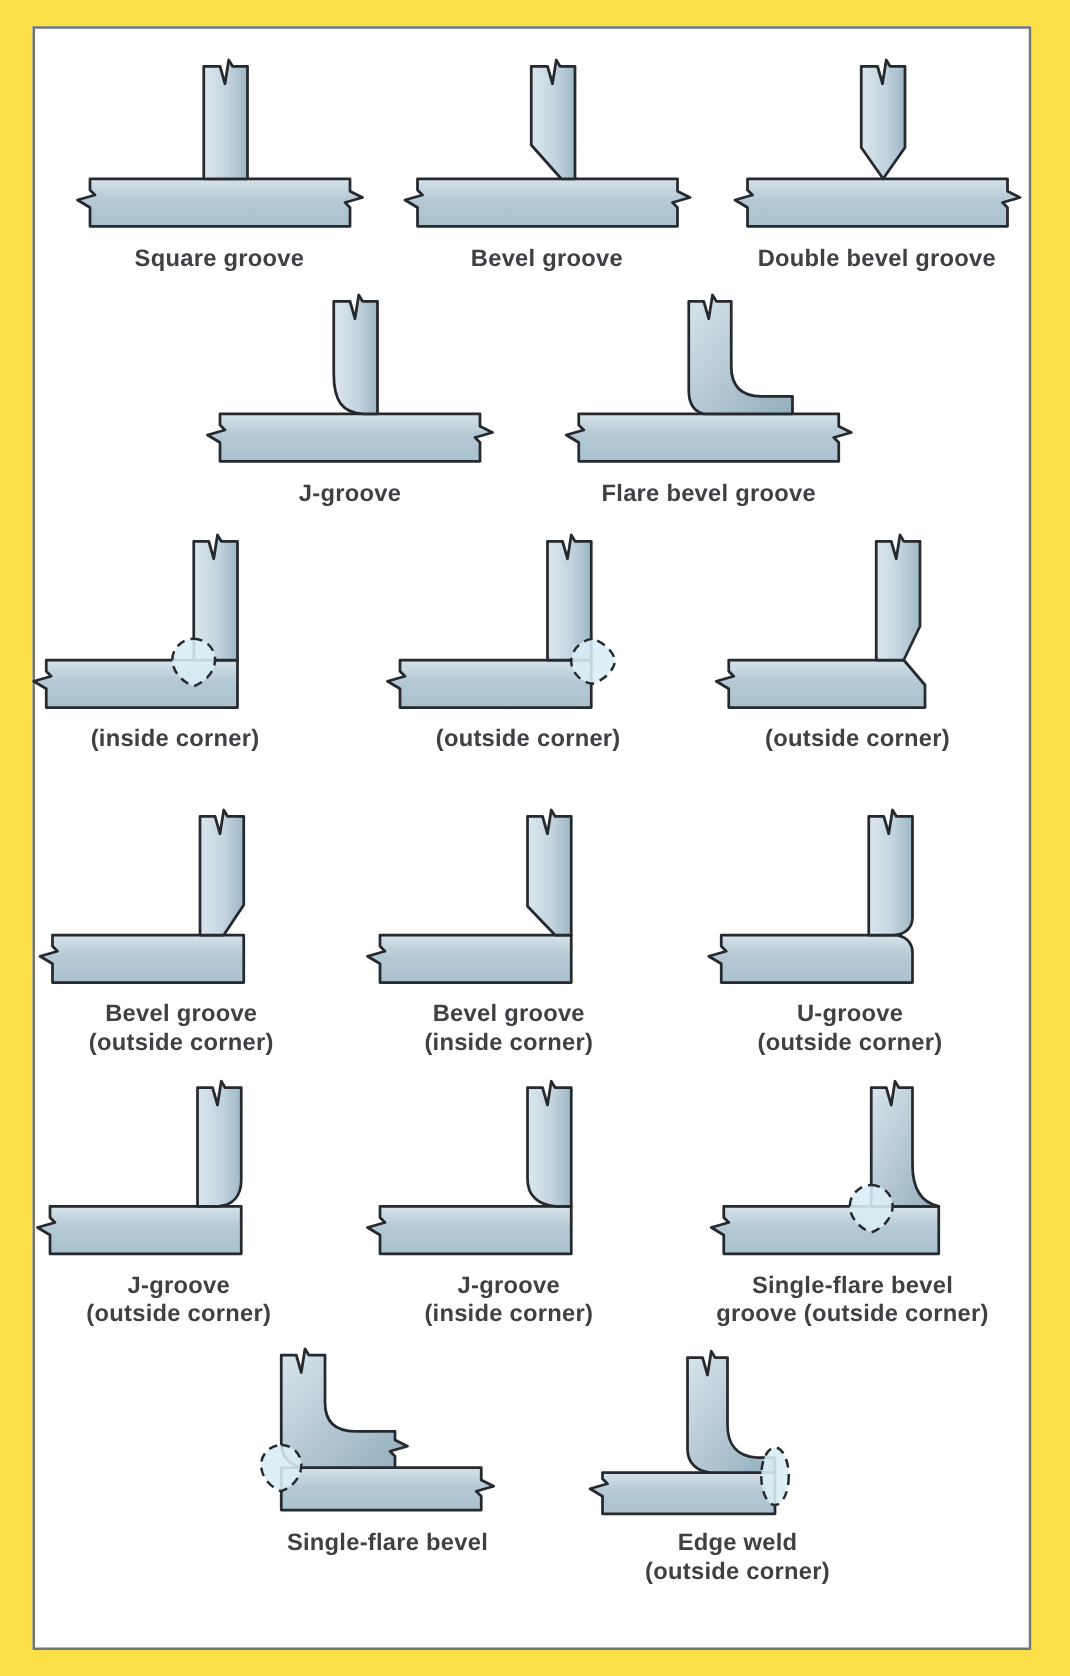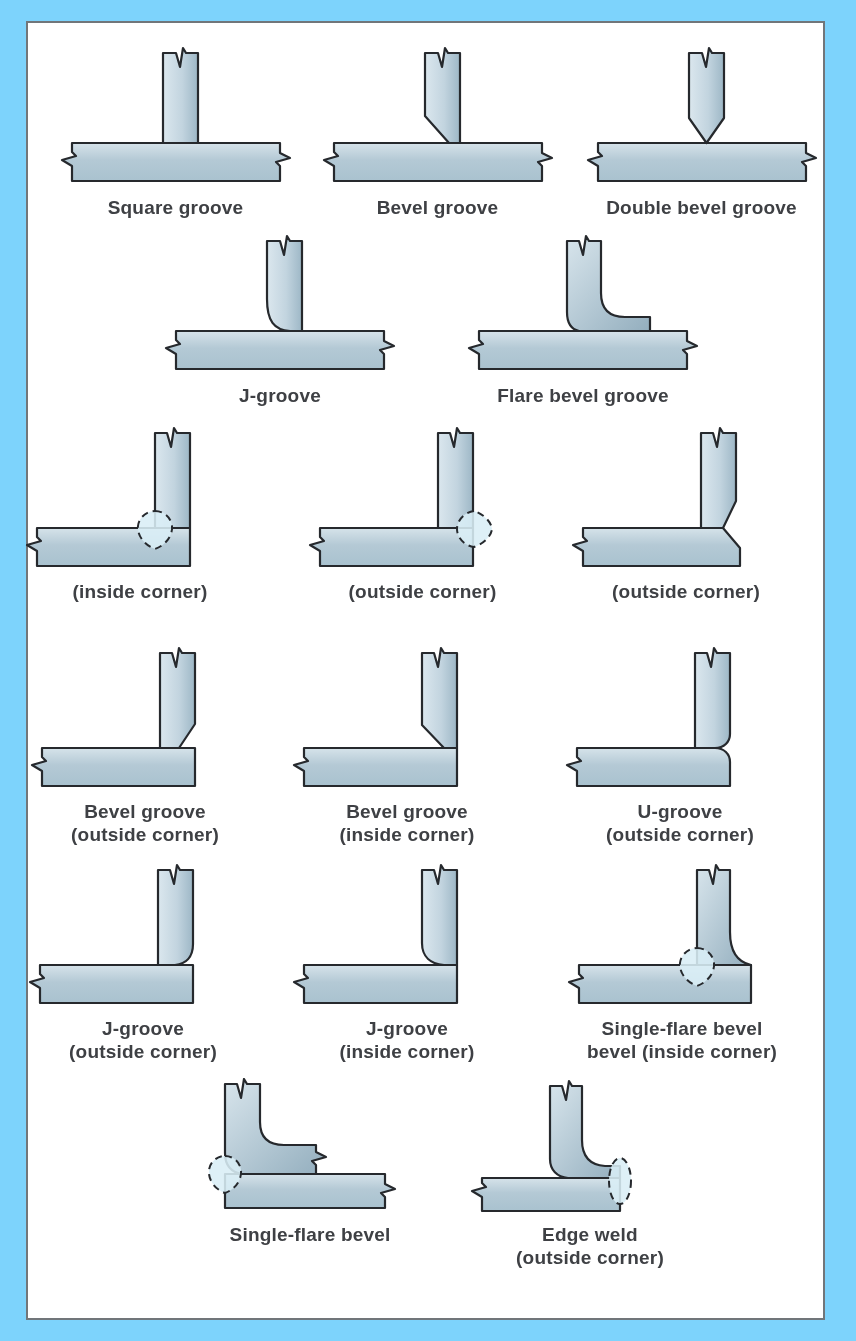--- a/index.html
+++ b/index.html
@@ -1,16 +1,16 @@
 <!DOCTYPE html>
 <html><head>
 <meta charset="utf-8">
 <style>
   html,body{margin:0;padding:0;background:#ffffff;}
-  #stage{position:relative;width:856px;height:1341px;background:#7dd3fc;overflow:hidden;
+  #stage{position:relative;width:856px;height:1341px;background:#fde047;overflow:hidden;
          font-family:"Liberation Sans", sans-serif;}
   #frame{position:absolute;left:26px;top:21px;width:795px;height:1295px;
          border:2px solid #71767a;background:#ffffff;}
   .cell{position:absolute;text-align:center;}
   .cell svg{display:block;margin:0 auto;}
   .cap{margin-top:3px;}
   .l1,.l2{font-size:19px;line-height:23px;font-weight:600;color:#3e4044;letter-spacing:.2px;}
   .plate{stroke:#26292d;stroke-width:2.2;stroke-linejoin:round;}
   .fillV{fill:url(#gv);} .fillH{fill:url(#gh);} .fillL{fill:url(#gl);}
   .blob{fill:#daeef6;fill-opacity:.88;stroke:#26292d;stroke-width:2;
@@ -80,21 +80,21 @@
     <svg width="232" height="148" viewBox="0 0 232 148">
       <path class="plate fillH" d="M12,98 L220,98 L220,108 L230,113 L216,117 L220,121 L220,136 L12,136 L12,121 L2,115 L16,111 L12,107 Z"></path>
       <path class="plate fillV" d="M103,8 L116,8 L120,22 L123,3 L126,8 L138,8 L138,98 L126,98 C110,97 103,88 103,66 Z"></path>
     </svg>
     <div class="cap">
         <div class="l1">J-groove</div>
         <div class="l2"></div>
       </div>
   </div>
 
-  <div class="cell" style="left:463px;top:233px;width:240px">
+  <div class="cell" style="left:447px;top:233px;width:240px">
     <svg width="232" height="148" viewBox="0 0 232 148">
       <path class="plate fillH" d="M12,98 L220,98 L220,108 L230,113 L216,117 L220,121 L220,136 L12,136 L12,121 L2,115 L16,111 L12,107 Z"></path>
       <path class="plate fillL" d="M100,8 L112,8 L116,22 L119,3 L122,8 L134,8 L134,60 C134,76 142,84 158,84 L183,84 L183,98 L112,98 C103,96 100,89 100,79 Z"></path>
     </svg>
     <div class="cap">
         <div class="l1">Flare bevel groove</div>
         <div class="l2"></div>
       </div>
   </div>
 
@@ -189,21 +189,21 @@
   </div>
 
   <div class="cell" style="left:562px;top:862px;width:240px">
     <svg width="230" height="152" viewBox="0 0 230 152">
       <path class="plate fillH" d="M12,103 L184,103 L184,141 L12,141 L12,126 L2,120 L16,116 L12,112 Z"></path>
       <path class="plate fillL" d="M130,8 L142,8 L146,22 L149,3 L152,8 L163,8 L163,70 C163,89 170,100 184,103 L130,103 Z"></path>
       <path class="blob" d="M130,86 C138,86 146,92 147,101 C148,110 141,120 130,124 C119,120 112,110 113,101 C114,92 122,86 130,86 Z"></path>
     </svg>
     <div class="cap">
         <div class="l1">Single-flare bevel</div>
-        <div class="l2">bevel (inside corner)</div>
+        <div class="l2">groove (outside corner)</div>
       </div>
   </div>
 
   
   <div class="cell" style="left:170px;top:1078px;width:280px">
     <svg width="280" height="142" viewBox="0 0 280 142">
       <path class="plate fillH" d="M55,96 L215,96 L215,106 L225,111 L211,115 L215,119 L215,130 L55,130 Z"></path>
       <path class="plate fillL" d="M55,6 L67,6 L71,20 L74,1 L77,6 L90,6 L90,44 C90,59 98,67 114,67 L146,67 L146,74 L156,79 L142,83 L146,87 L146,96 L72,96 C60,94 55,87 55,75 Z"></path>
       <path class="blob" d="M55,78 C63,78 70,84 71,92 C72,101 66,111 55,115 C44,111 38,101 39,92 C40,84 47,78 55,78 Z"></path>
     </svg>

